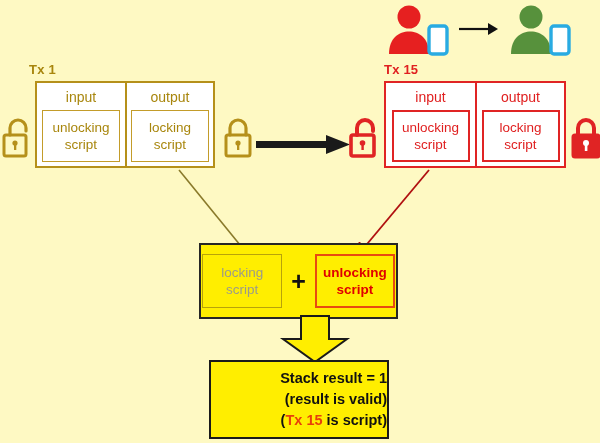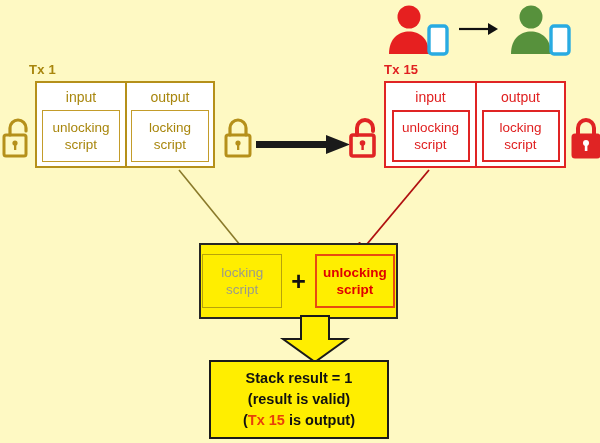--- a/index.html
+++ b/index.html
@@ -109,21 +109,21 @@
     line-height: 1;
   }
 
   
   .result-box {
     box-sizing: border-box;
     background: #ffee00;
     border: 2px solid #1a1a1a;
     display: flex;
     flex-direction: column;
-    align-items: center;
+    align-items: flex-end;
     justify-content: center;
     color: #111111;
     font-weight: bold;
     font-size: 14.5px;
     line-height: 21px;
   }
   .result-line { white-space: nowrap; }
   .tx-highlight { color: #e8400a; }
 
   svg { display: block; overflow: visible; }
@@ -271,16 +271,16 @@
 
   <div class="abs" style="left:275px; top:316px;">
     <svg width="80" height="48" viewBox="0 0 80 48">
       <path d="M26 0 L54 0 L54 23 L72 23 L40 46 L8 23 L26 23 Z" fill="#ffee00" stroke="#1a1a1a" stroke-width="2"></path>
     </svg>
   </div>
 
   <div class="abs result-box" style="left:209px; top:360px; width:180px; height:79px;">
     <div class="result-line">Stack result = 1</div>
     <div class="result-line">(result is valid)</div>
-    <div class="result-line"><span>(</span><span class="tx-highlight">Tx 15</span><span> is output)</span></div>
+    <div class="result-line"><span>(</span><span class="tx-highlight">Tx 15</span><span> is script)</span></div>
   </div>
 
 </div>
 
 </body></html>

